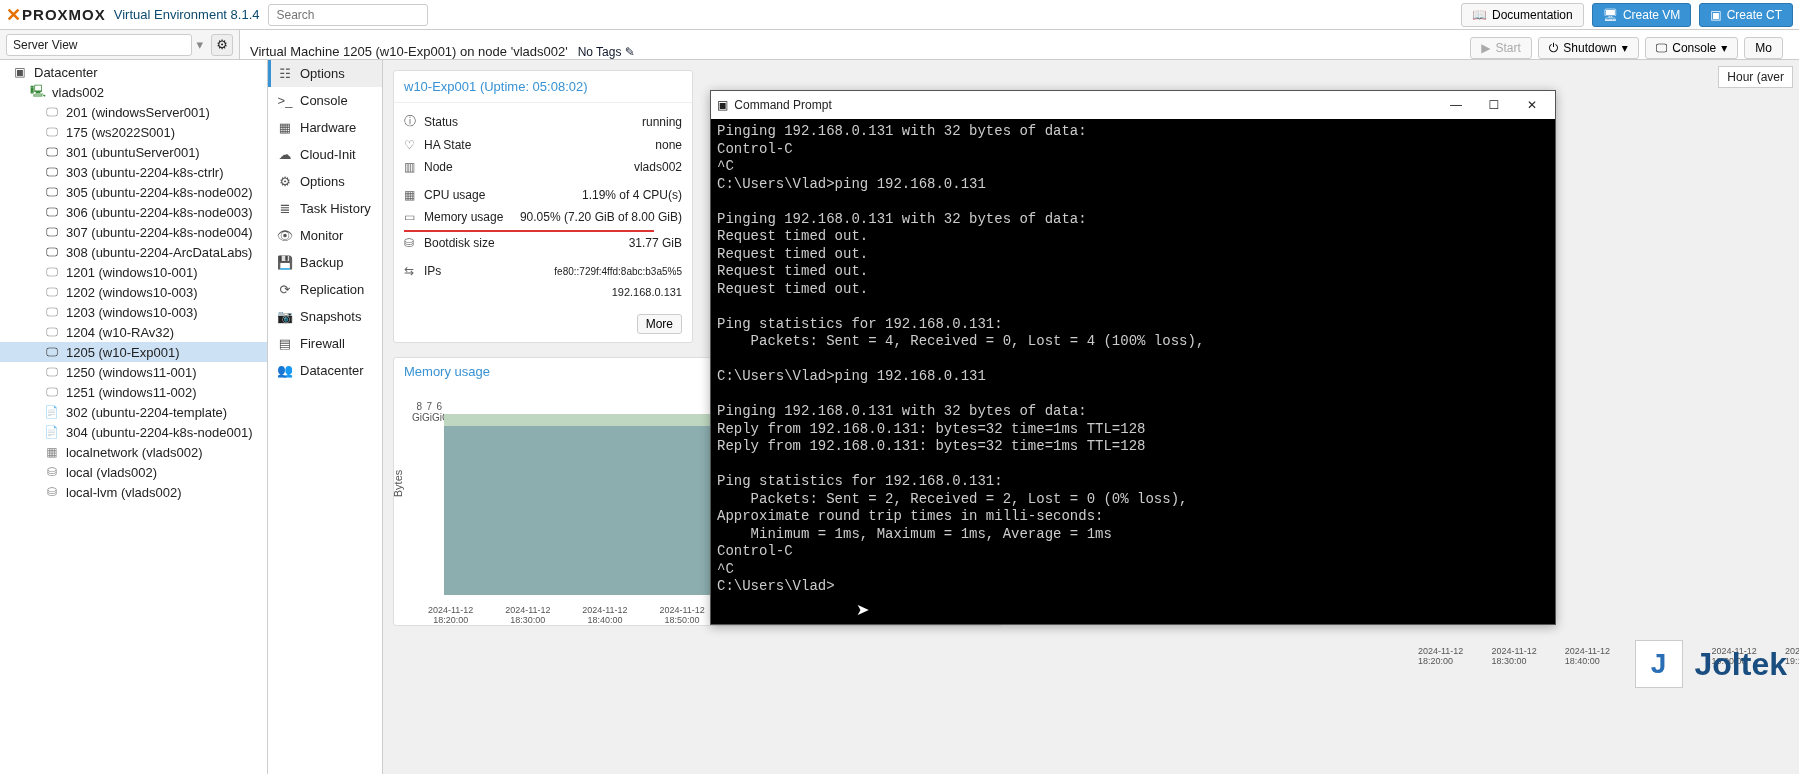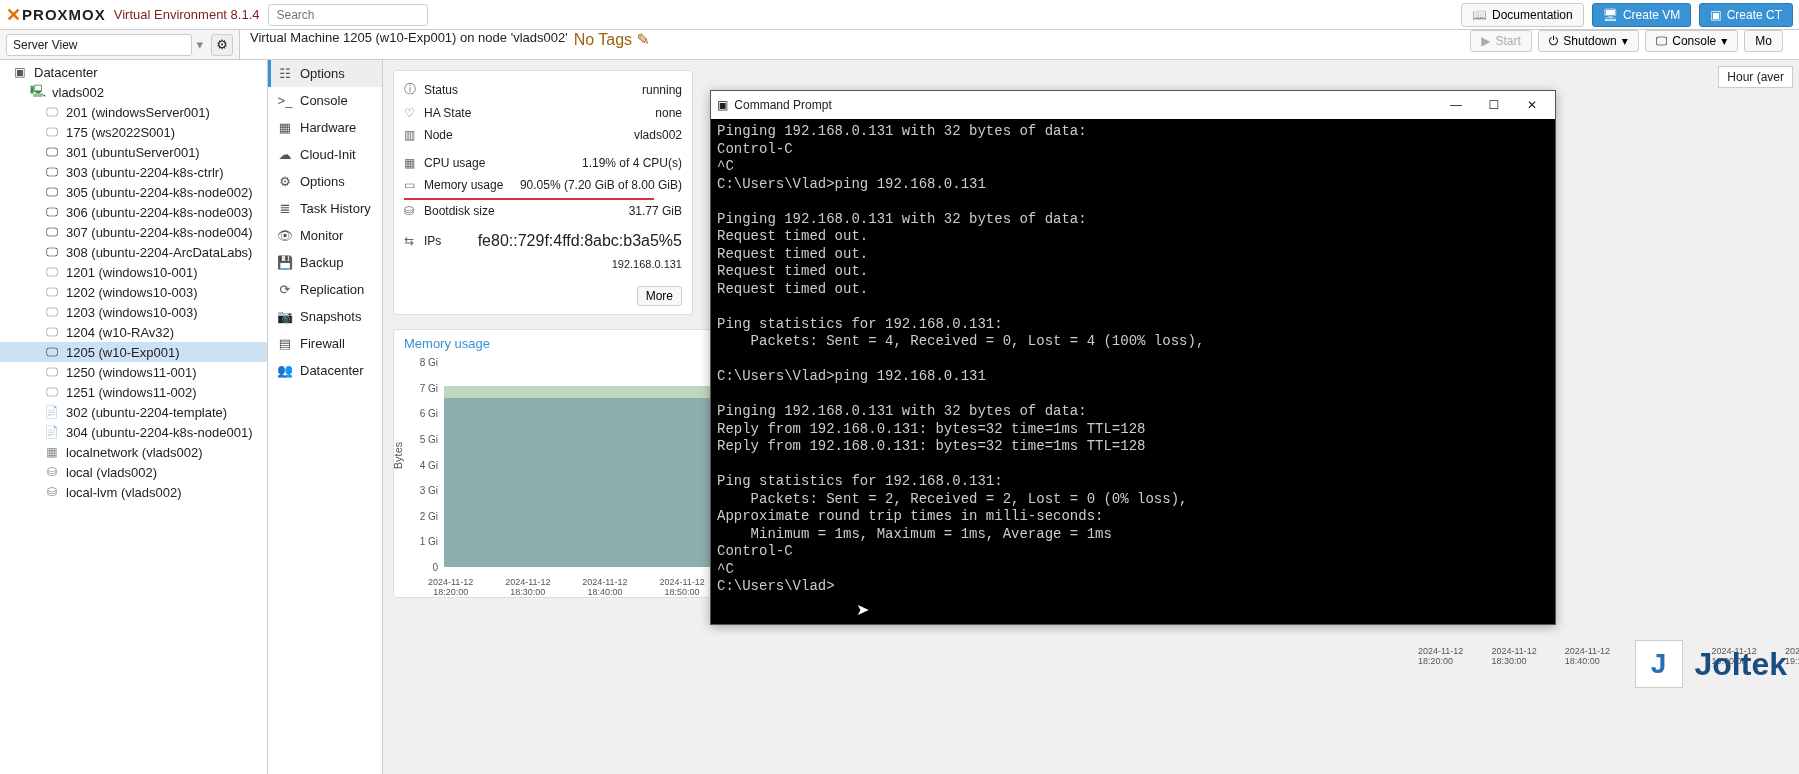--- a/index.html
+++ b/index.html
@@ -1,32 +1,32 @@
 <!DOCTYPE html>
 <html><head>
 <meta charset="utf-8">
 <style>
 * { box-sizing: border-box; margin: 0; padding: 0; }
 body { font-family: "Helvetica Neue", Arial, sans-serif; font-size: 13px; color: #222; background: #fff; overflow: hidden; width: 1799px; height: 774px; }
 .topbar { height: 30px; background: #fff; border-bottom: 1px solid #ccc; display: flex; align-items: center; padding: 0 6px; gap: 8px; }
 .logo { display: flex; align-items: center; gap: 2px; }
 .logo-x { color: #e57000; font-weight: 900; font-size: 18px; letter-spacing: -1px; }
 .logo-text { font-weight: 900; letter-spacing: 1px; font-size: 15px; }
-.ve-label { font-size: 13px; color: #7f1d1d; }
+.ve-label { font-size: 13px; color: #0c4a6e; }
 .search-input { border: 1px solid #ccc; border-radius: 3px; padding: 3px 8px; font-size: 12px; width: 160px; }
 .spacer { flex: 1; }
 .top-btn { display: inline-flex; align-items: center; gap: 5px; padding: 4px 10px; border: 1px solid #ccc; border-radius: 3px; background: #f8f8f8; font-size: 12px; cursor: pointer; }
 .top-btn.primary { background: #3892d4; color: #fff; border-color: #2b78b0; }
 .subbar { height: 30px; display: flex; align-items: stretch; border-bottom: 1px solid #ccc; }
 .serverview { width: 240px; display: flex; align-items: center; padding: 0 6px; border-right: 1px solid #ccc; background: #f5f5f5; position: relative; }
 .serverview .sv-label { flex: 1; border: 1px solid #ccc; background: #fff; padding: 3px 6px; border-radius: 3px; font-size: 12px; }
 .gear { width: 22px; height: 22px; display: flex; align-items: center; justify-content: center; margin-left: 4px; background: #eee; border: 1px solid #ccc; border-radius: 3px; }
-.breadcrumb-row { flex: 1; display: flex; align-items: flex-start; padding: 0 10px; }
+.breadcrumb-row { flex: 1; display: flex; align-items: flex-end; padding: 0 10px; gap: 10px; }
 .breadcrumb-row .crumb { font-size: 13px; }
-.notags { color: #a16207; font-size: 16px; margin-left: 6px; }
+.notags { color: #0f172a; font-size: 12px; }
 .action-row { display: flex; align-items: center; gap: 6px; padding-right: 6px; }
 .action-btn { display: inline-flex; align-items: center; gap: 5px; padding: 3px 10px; border: 1px solid #ccc; border-radius: 3px; background: #f8f8f8; font-size: 12px; }
 .action-btn.disabled { color: #aaa; }
 .main { display: flex; height: calc(100% - 60px); }
 .sidebar { width: 268px; border-right: 1px solid #ccc; overflow-y: auto; background: #fff; padding: 2px 0; }
 .tree-item { display: flex; align-items: center; gap: 6px; padding: 2px 4px 2px 8px; font-size: 13px; cursor: pointer; white-space: nowrap; }
 .tree-item.selected { background: #cde1f4; }
 .tree-item.l1 { padding-left: 12px; }
 .tree-item.l2 { padding-left: 30px; }
 .tree-item.l3 { padding-left: 44px; }
@@ -43,21 +43,21 @@
 .panel-b { padding: 6px 10px; }
 .stat-row { display: flex; align-items: center; padding: 4px 0; font-size: 12px; }
 .stat-row .slabel { display: flex; align-items: center; gap: 8px; }
 .stat-row .sval { margin-left: auto; text-align: right; }
 .mem-bar { height: 2px; background: #d33; margin-top: 2px; }
 .more-btn { float: right; margin: 6px 10px 8px; padding: 2px 8px; border: 1px solid #ccc; background: #f8f8f8; border-radius: 3px; font-size: 12px; }
 .chart-panel { background: #fff; border: 1px solid #ddd; border-radius: 3px; width: 610px; margin-top: 14px; }
 .chart-title { padding: 6px 10px; color: #3892d4; font-size: 13px; }
 .chart-body { position: relative; height: 240px; padding: 0 10px 10px 42px; }
 .y-axis-label { position: absolute; left: 4px; top: 50%; transform: rotate(-90deg) translateX(50%); transform-origin: left; font-size: 11px; color: #555; }
-.y-ticks { position: absolute; left: 18px; top: 0; bottom: 24px; width: 26px; display: flex; flex-direction: column; justify-content: space-between; text-align: right; font-size: 10px; color: #555; }
+.y-ticks { position: absolute; left: 18px; top: 16px; bottom: 24px; width: 26px; display: flex; flex-direction: row; justify-content: space-between; text-align: right; font-size: 10px; color: #555; }
 .plot { position: absolute; left: 50px; right: 10px; top: 4px; bottom: 30px; background: #fff; }
 .plot .fill1 { position: absolute; left: 0; right: 0; top: 12%; bottom: 0; background: rgba(148,189,150,0.6); }
 .plot .fill2 { position: absolute; left: 0; right: 0; top: 18%; bottom: 0; background: rgba(100,140,160,0.55); }
 .x-ticks { position: absolute; left: 34px; right: 6px; bottom: 0; display: flex; justify-content: space-between; font-size: 9px; color: #555; }
 .x-ticks span { text-align: center; white-space: nowrap; }
 .chart2-x { position: absolute; left: 1035px; bottom: 108px; right: 6px; display: flex; gap: 28px; font-size: 9px; color: #555; }
 .cmd-window { position: absolute; left: 710px; top: 90px; width: 846px; height: 535px; background: #000; border: 1px solid #555; box-shadow: 0 2px 10px rgba(0,0,0,0.3); z-index: 10; display: flex; flex-direction: column; }
 .cmd-title { height: 28px; background: #fff; display: flex; align-items: center; padding: 0 6px; font-size: 12px; color: #222; }
 .cmd-title .wicons { margin-left: auto; display: flex; gap: 4px; }
 .cmd-title .wicons span { width: 34px; height: 22px; display: flex; align-items: center; justify-content: center; font-size: 12px; }
@@ -258,20 +258,21 @@
         <div class="nav-item">
           <span class="nav-icon">👥</span>
           <span>Datacenter</span>
         </div>
       </div>
 
     <div class="detail">
       <div class="hour-sel">Hour (aver</div>
 
       <div class="panel">
+        <div class="panel-h">w10-Exp001 (Uptime: 05:08:02)</div>
         <div class="panel-b">
           <div class="stat-row">
               <span class="slabel">
                 <span class="sicon">ⓘ</span>
                 <span>Status</span>
               </span>
               <span class="sval">running</span>
             </div>
           <div class="stat-row">
               <span class="slabel">
@@ -309,21 +310,21 @@
                 <span>Bootdisk size</span>
               </span>
               <span class="sval">31.77 GiB</span>
             </div>
           <div style="height:6px"></div>
           <div class="stat-row">
               <span class="slabel">
                 <span class="sicon">⇆</span>
                 <span>IPs</span>
               </span>
-              <span class="sval" style="font-size:16px">fe80::729f:4ffd:8abc:b3a5%5</span>
+              <span class="sval" style="font-size:10px">fe80::729f:4ffd:8abc:b3a5%5</span>
             </div>
           <div class="stat-row">
               <span class="slabel"></span>
               <span class="sval" style="font-size:11px">192.168.0.131</span>
             </div>
         </div>
         <button class="more-btn">More</button>
         <div style="clear:both"></div>
       </div>
 

